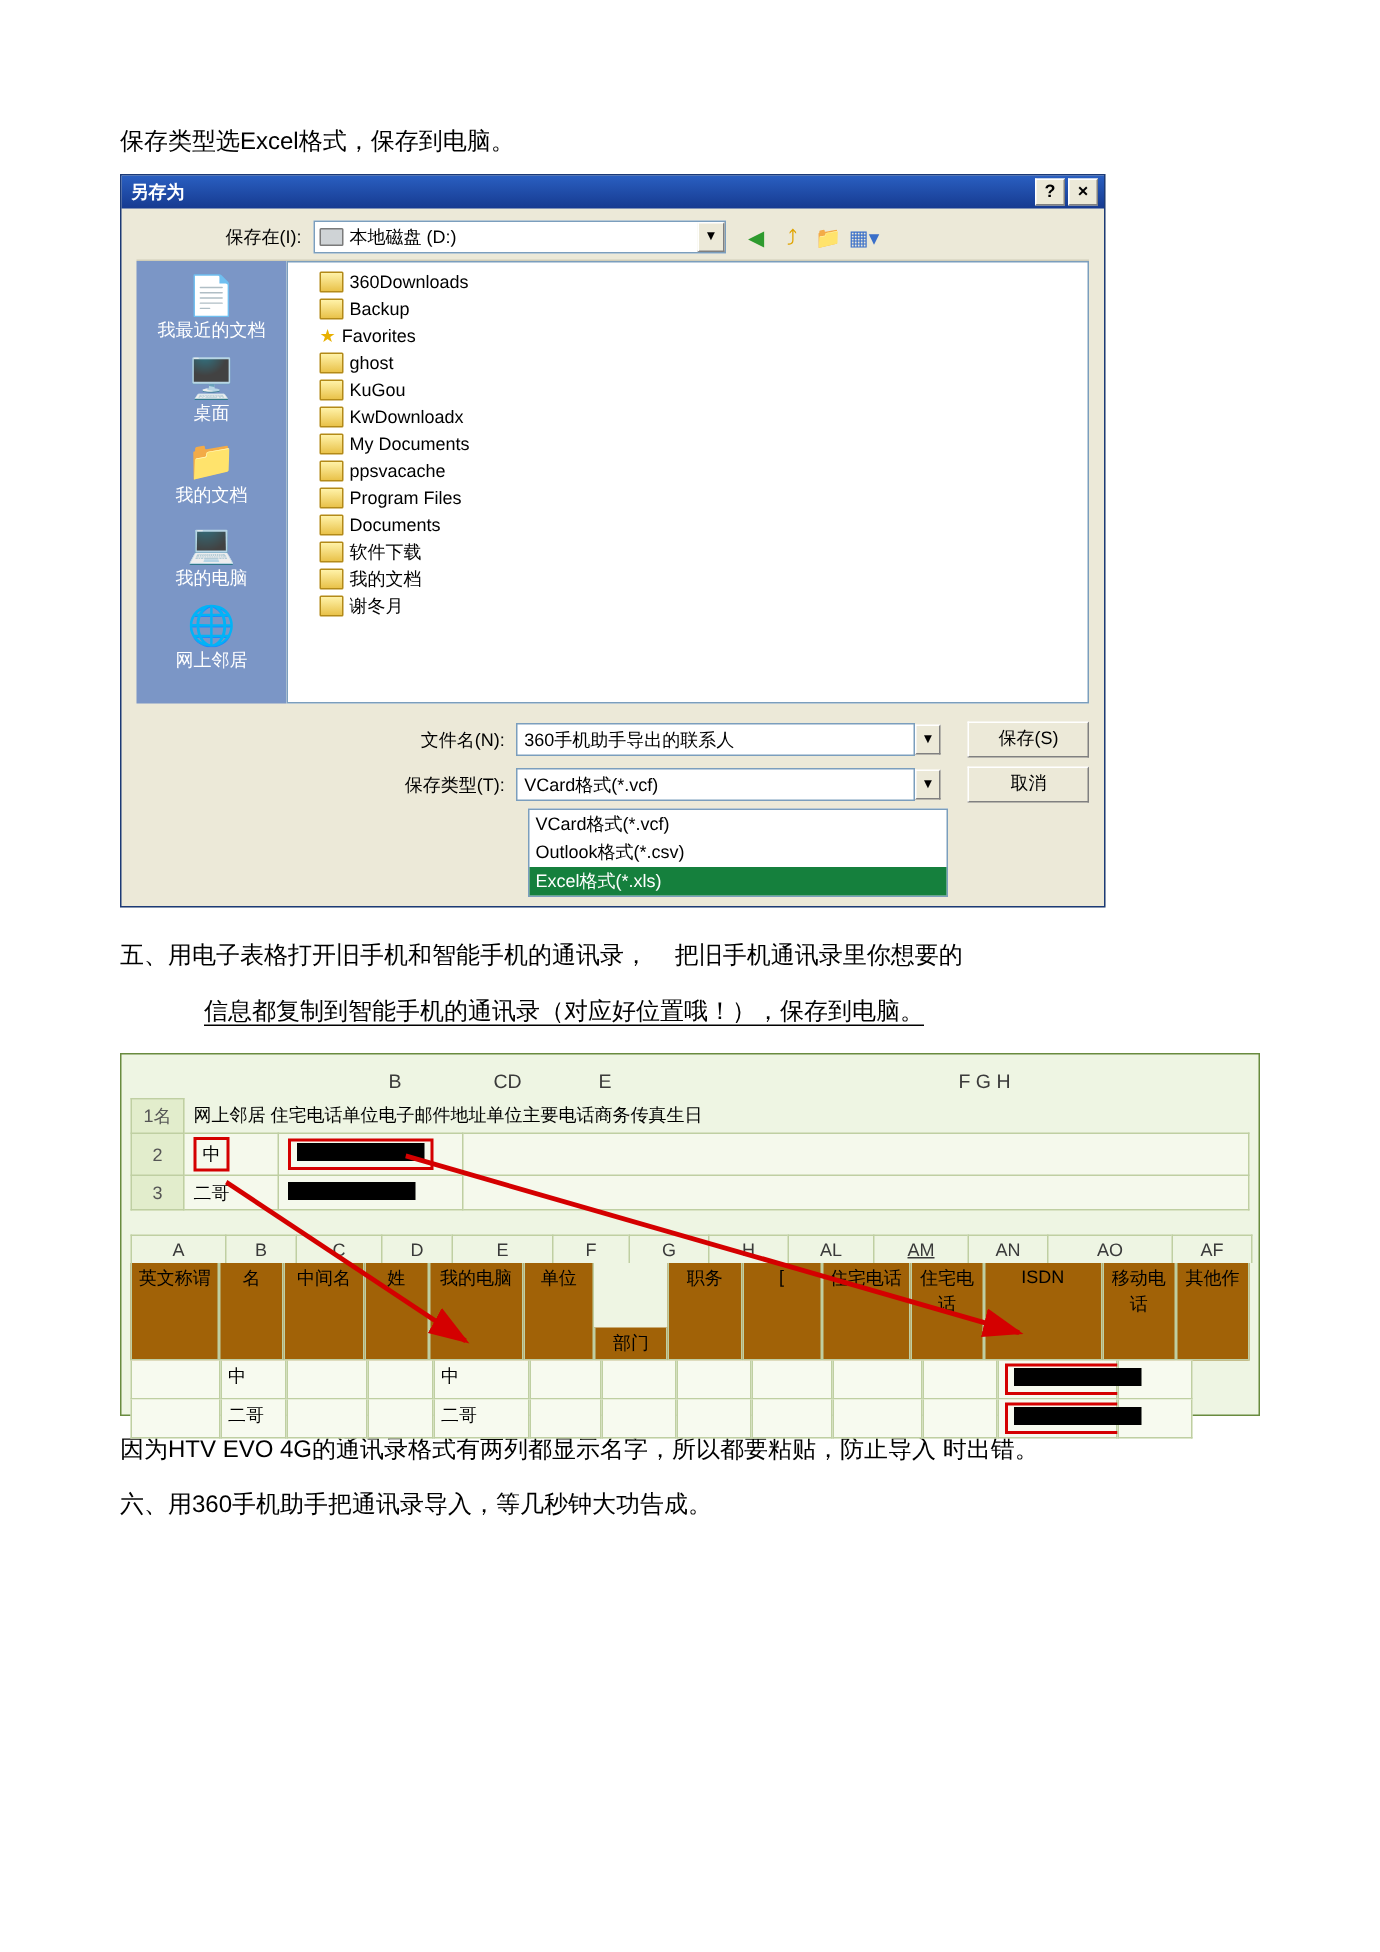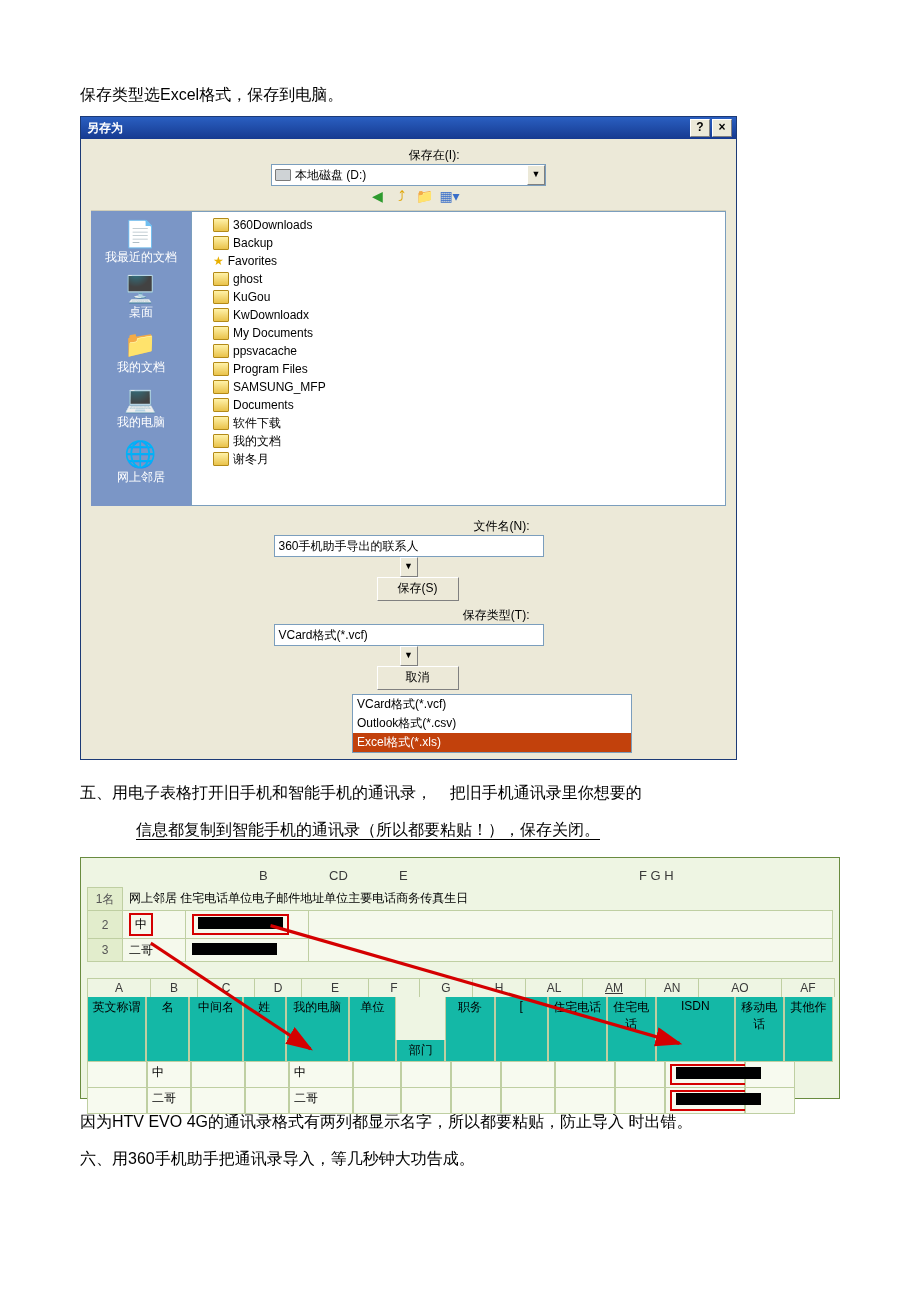--- a/index.html
+++ b/index.html
@@ -59,21 +59,20 @@
     font-size: 12px;
     font-family: Tahoma, sans-serif;
   }
   .dlg-body {
     padding: 8px 10px 4px 10px;
   }
   .dlg-row {
     display: flex;
     align-items: center;
     margin-bottom: 4px;
-    flex-direction: column;
   }
   .dlg-lbl {
     width: 110px;
     text-align: right;
     padding-right: 8px;
   }
   .combo {
     display: flex;
     align-items: center;
     background: #fff;
@@ -147,21 +146,21 @@
     display:flex; align-items:center;
   }
   .dropdown-list {
     margin-left: 261px;
     background:#fff;
     border:1px solid #7b9ebd;
     width: 278px;
     font-size: 12px;
   }
   .dd-item { padding: 1px 4px; }
-  .dd-item.sel { background:#c2410c; color:#fff; }
+  .dd-item.sel { background:#15803d; color:#fff; }
   .win-btn {
     width: 80px; height: 22px;
     background:#ece9d8;
     border:1px solid #808080;
     border-top-color:#fff; border-left-color:#fff;
     text-align:center;
     line-height: 20px;
     margin-left: 18px;
   }
   .disk-ico {
@@ -230,21 +229,21 @@
   }
   .heads2 span:last-child { border-right:1px solid #bfcfa2; }
   .labels2 {
     display:flex;
     font-size: 12px;
   }
   .labels2 span {
     border: 1px solid #bfcfa2;
     border-top: none;
     padding: 2px 4px;
-    background:#14b8a6;
+    background:#a16207;
     text-align:center;
   }
   .rows2 {
     display:flex;
     font-size:12px;
   }
   .rows2 .cell {
     border:1px solid #bfcfa2;
     border-top:none;
     padding:2px 4px;
@@ -340,24 +339,20 @@
               <span class="fld-ico"></span>
               <span>My Documents</span>
             </div>
             <div class="file-item">
               <span class="fld-ico"></span>
               <span>ppsvacache</span>
             </div>
             <div class="file-item">
               <span class="fld-ico"></span>
               <span>Program Files</span>
-            </div>
-            <div class="file-item">
-              <span class="fld-ico"></span>
-              <span>SAMSUNG_MFP</span>
             </div>
             <div class="file-item">
               <span class="fld-ico"></span>
               <span>Documents</span>
             </div>
             <div class="file-item">
               <span class="fld-ico"></span>
               <span>软件下载</span>
             </div>
             <div class="file-item">
@@ -395,21 +390,21 @@
             <div class="dd-item">Outlook格式(*.csv)</div>
             <div class="dd-item sel">Excel格式(*.xls)</div>
           </div>
       </div>
     </div>
   </div>
 
   <p class="bodytext">
     <span>五、用电子表格打开旧手机和智能手机的通讯录，</span>&nbsp;&nbsp;&nbsp;&nbsp;<span>把旧手机通讯录里你想要的</span>
   </p>
-  <p class="bodytext indent">信息都复制到智能手机的通讯录（所以都要粘贴！），保存关闭。</p>
+  <p class="bodytext indent">信息都复制到智能手机的通讯录（对应好位置哦！），保存到电脑。</p>
 
   <div class="sheet-wrap" style="height:220px">
     <div class="colhead-row">
       <span style="width:150px"></span>
       <span style="width:70px">B</span>
       <span style="width:70px">CD</span>
       <span style="width:40px">E</span>
       <span style="width:200px"></span>
       <span style="width:80px">F G H</span>
     </div>

